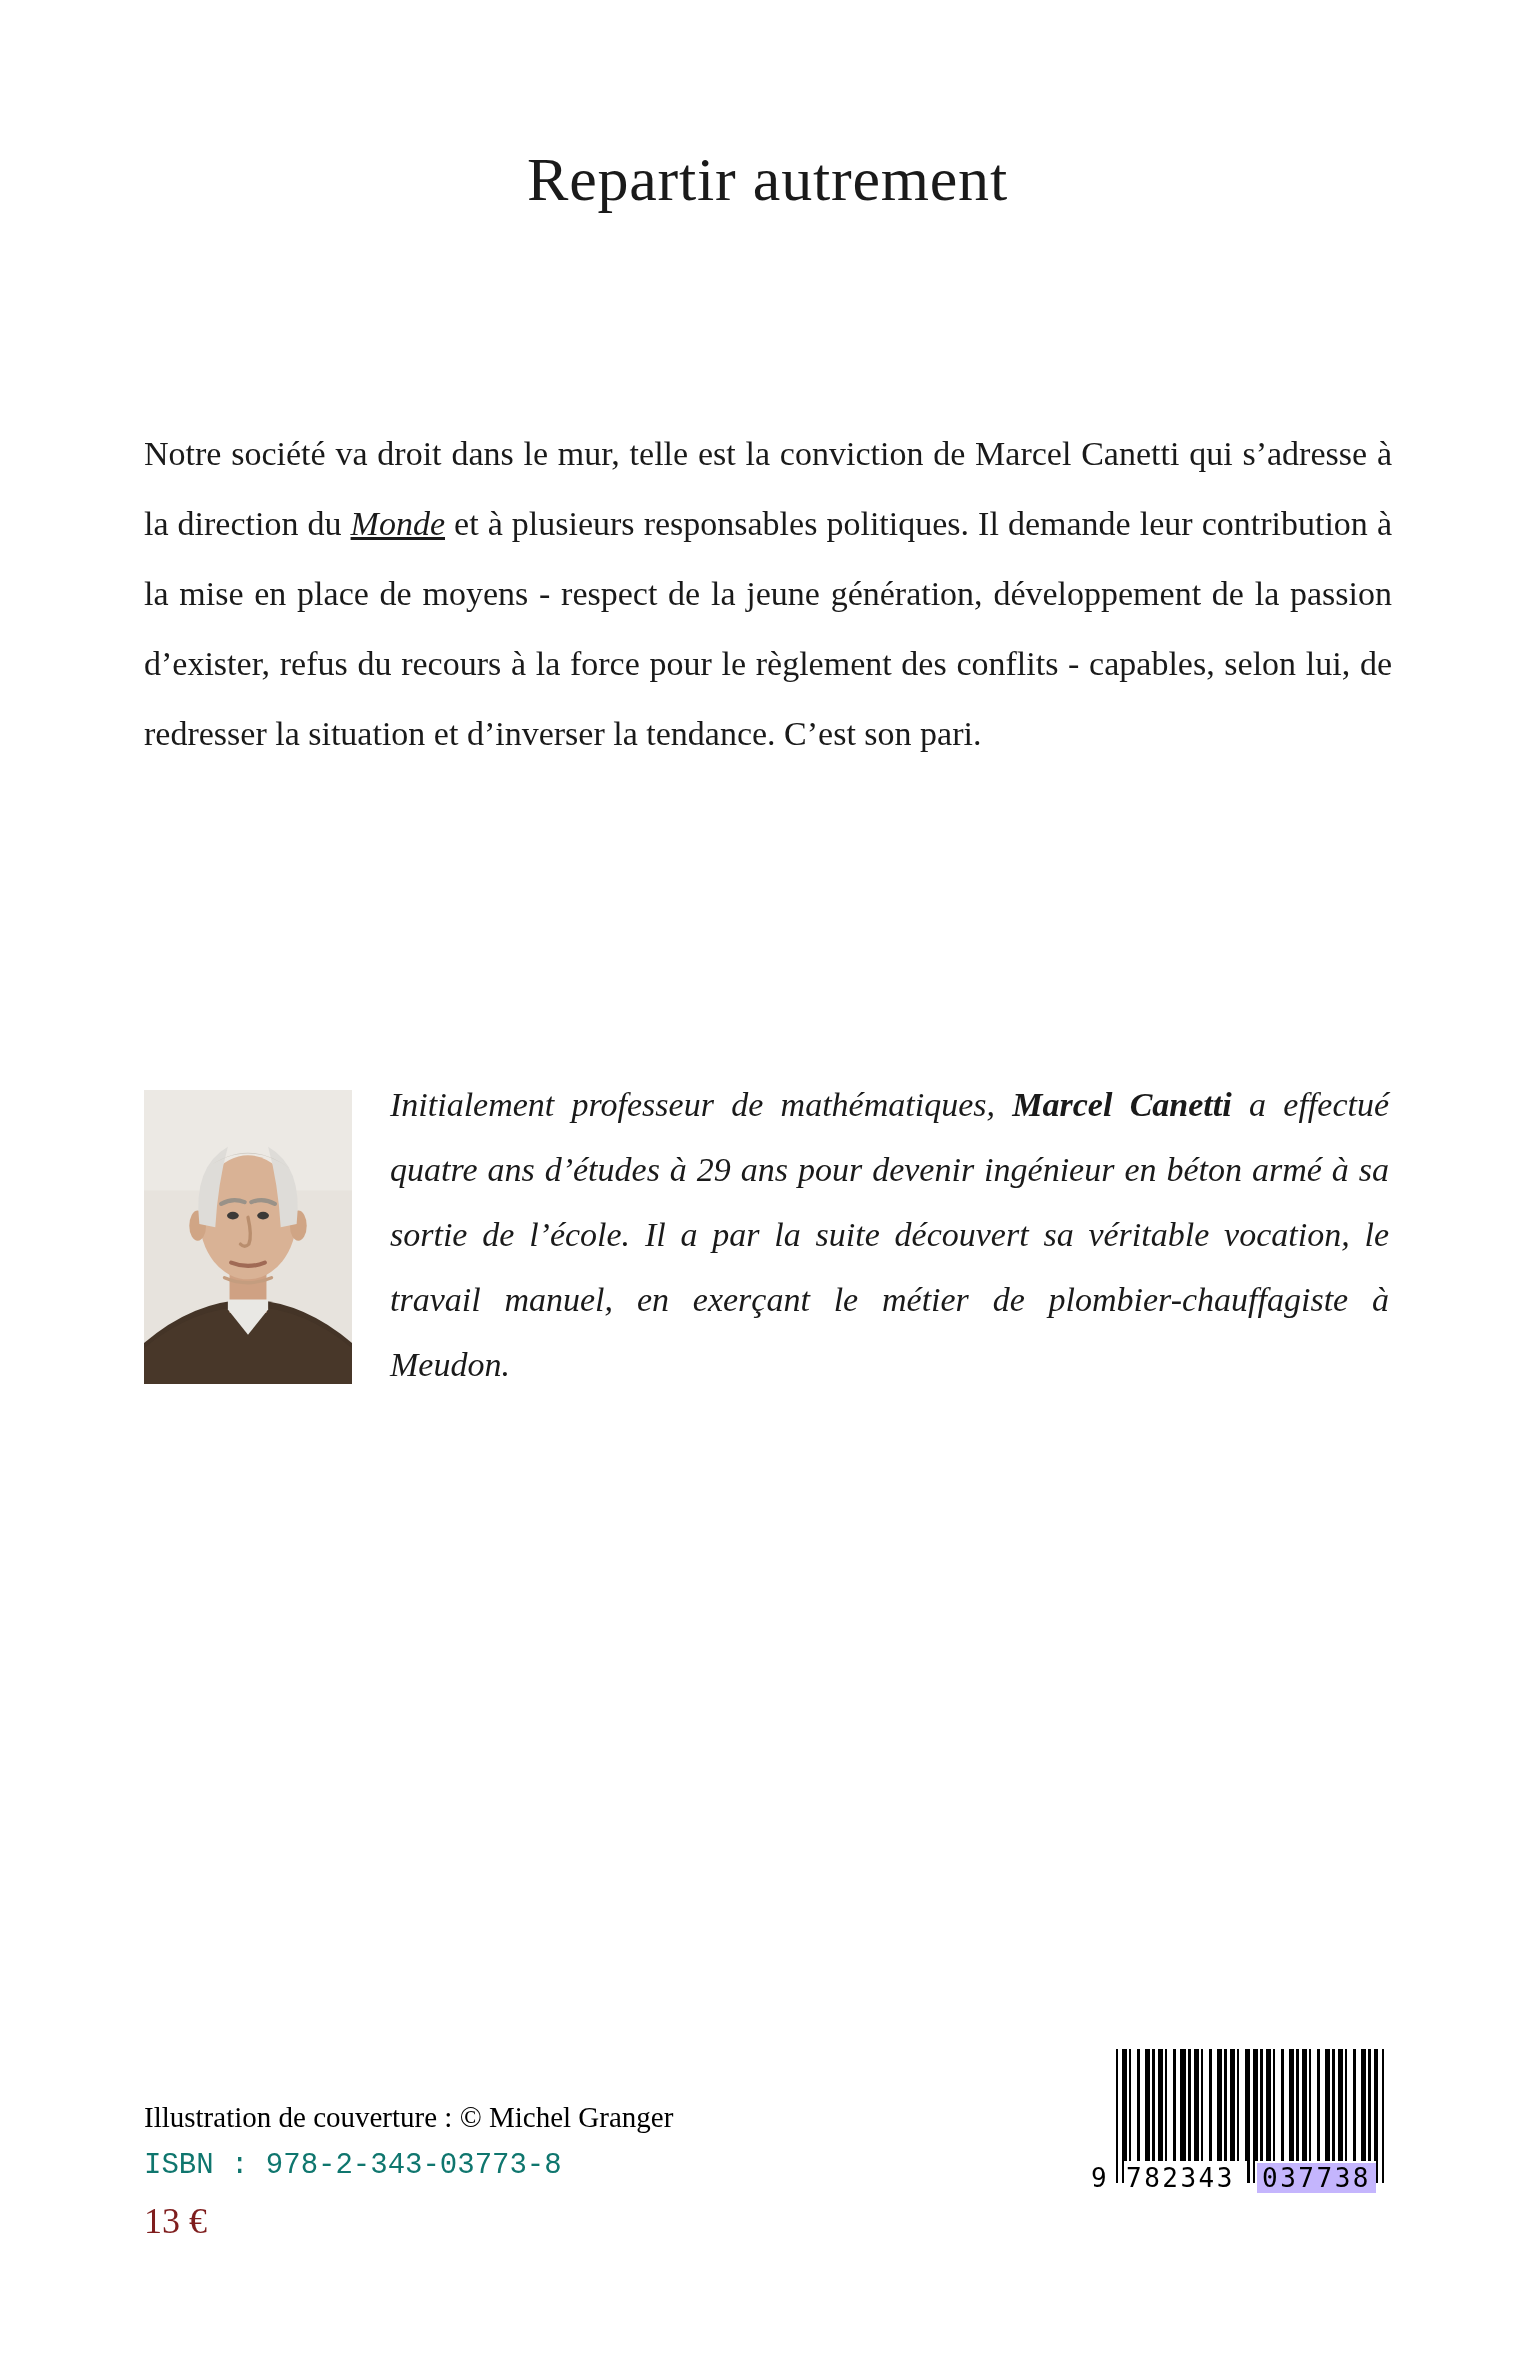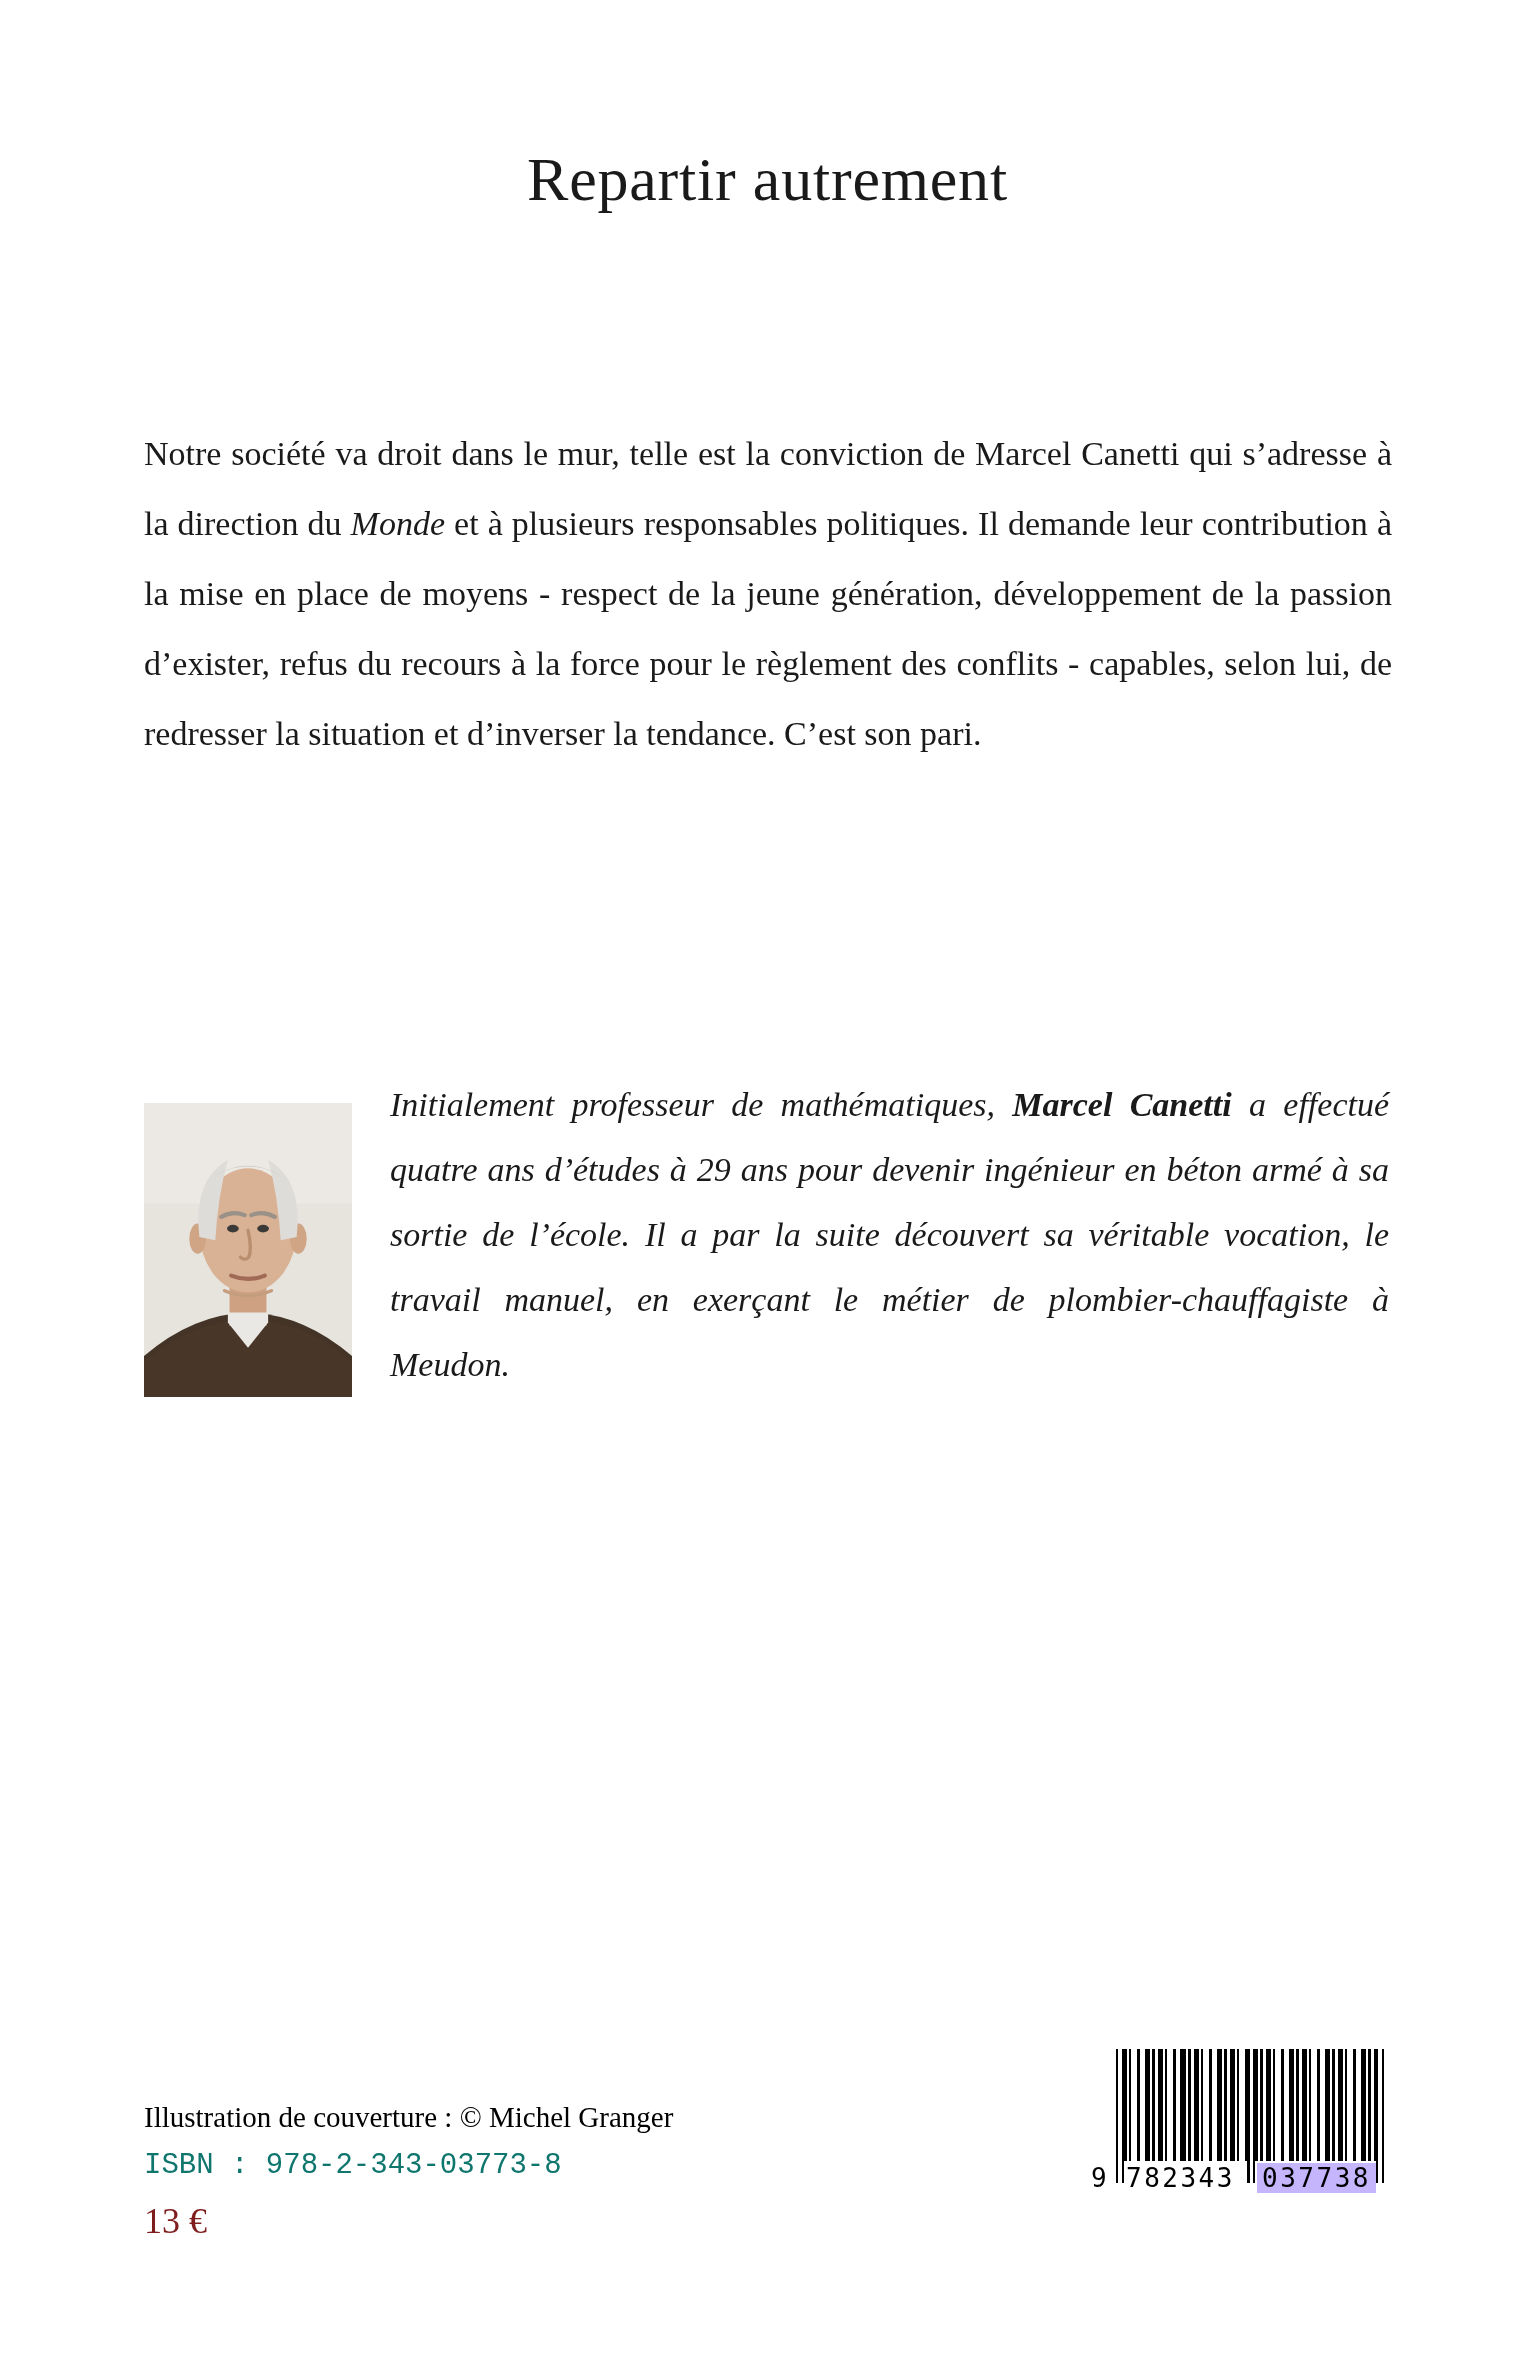--- a/index.html
+++ b/index.html
@@ -20,25 +20,25 @@
     font-size:62px; font-weight:400; letter-spacing:0.8px;
     color:#1a1a1a;
   }
 
   .synopsis {
     position:absolute; top:419px; left:144px; width:1248px;
     font-size:34px; line-height:70px;
     text-align:justify;
     color:#1a1a1a;
   }
-  .synopsis .it { font-style:italic; }
+  .synopsis .it { font-style:italic;text-decoration:underline; }
 
   .bio-row {
     position:absolute; top:1072px; left:144px; width:1245px;
-    display:flex; align-items:flex-end;font-family:Liberation Serif, serif;
+    display:flex; align-items:center;font-family:Liberation Serif, serif;
   }
   .photo-frame {
     flex:0 0 auto;
     width:208px; height:294px;
     margin-top:5px;
     overflow:hidden;
     background:#e7e3dd;
   }
   .photo-frame svg { display:block; width:100%; height:100%; }
   .bio-text {

